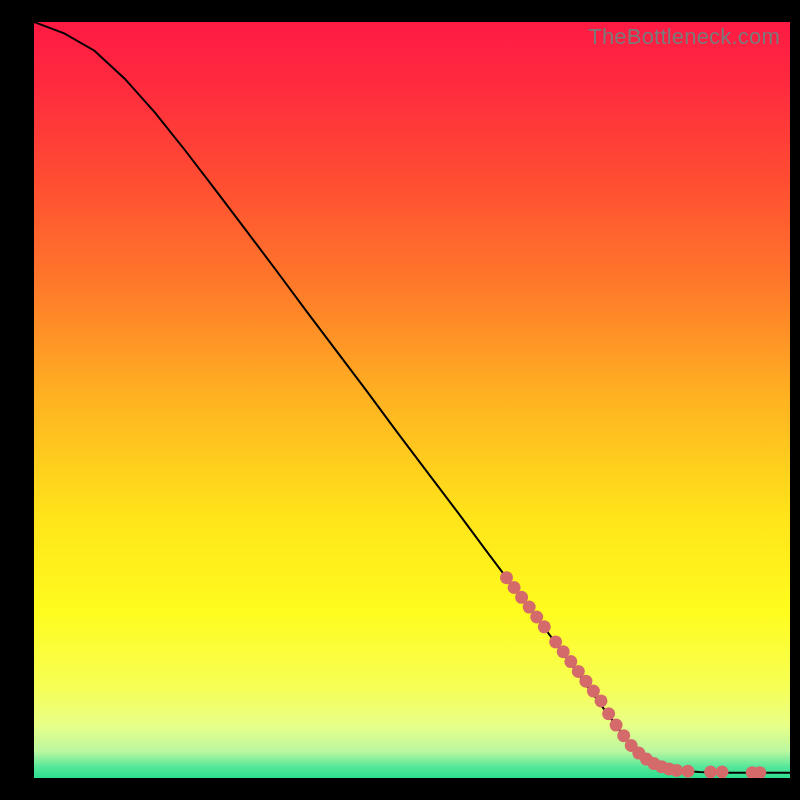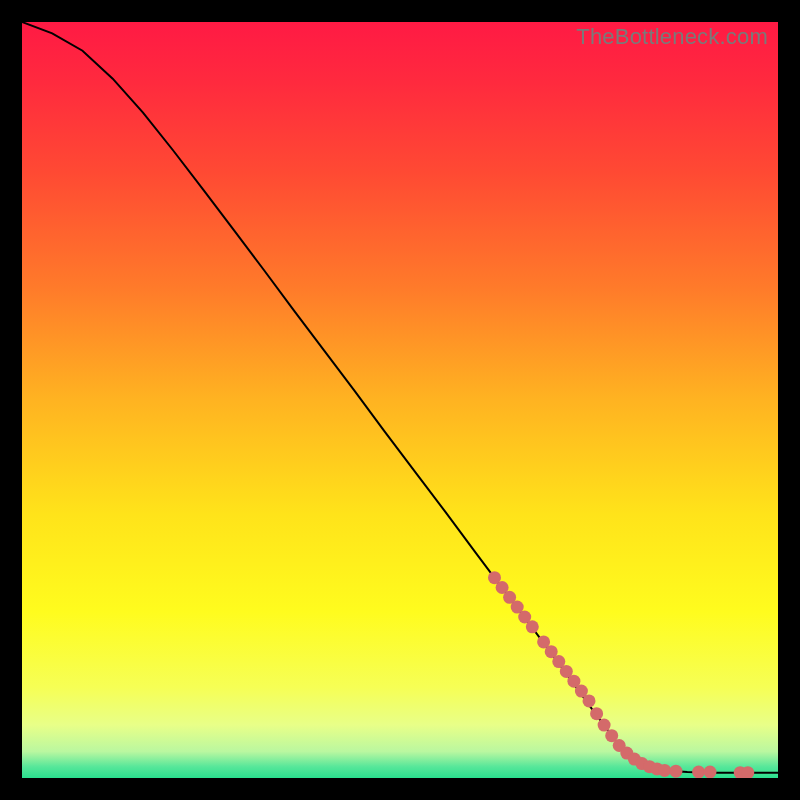--- a/index.html
+++ b/index.html
@@ -12,21 +12,21 @@
     overflow: hidden;
   }
   .stage {
     position: relative;
     width: 800px;
     height: 800px;
     background: #000;
   }
   .plot {
     position: absolute;
-    left: 22px;
+    left: 34px;
     top: 22px;
     width: 756px;
     height: 756px;
     overflow: hidden;
   }
   .grad {
     position: absolute;
     inset: 0;
   }
   .watermark {

